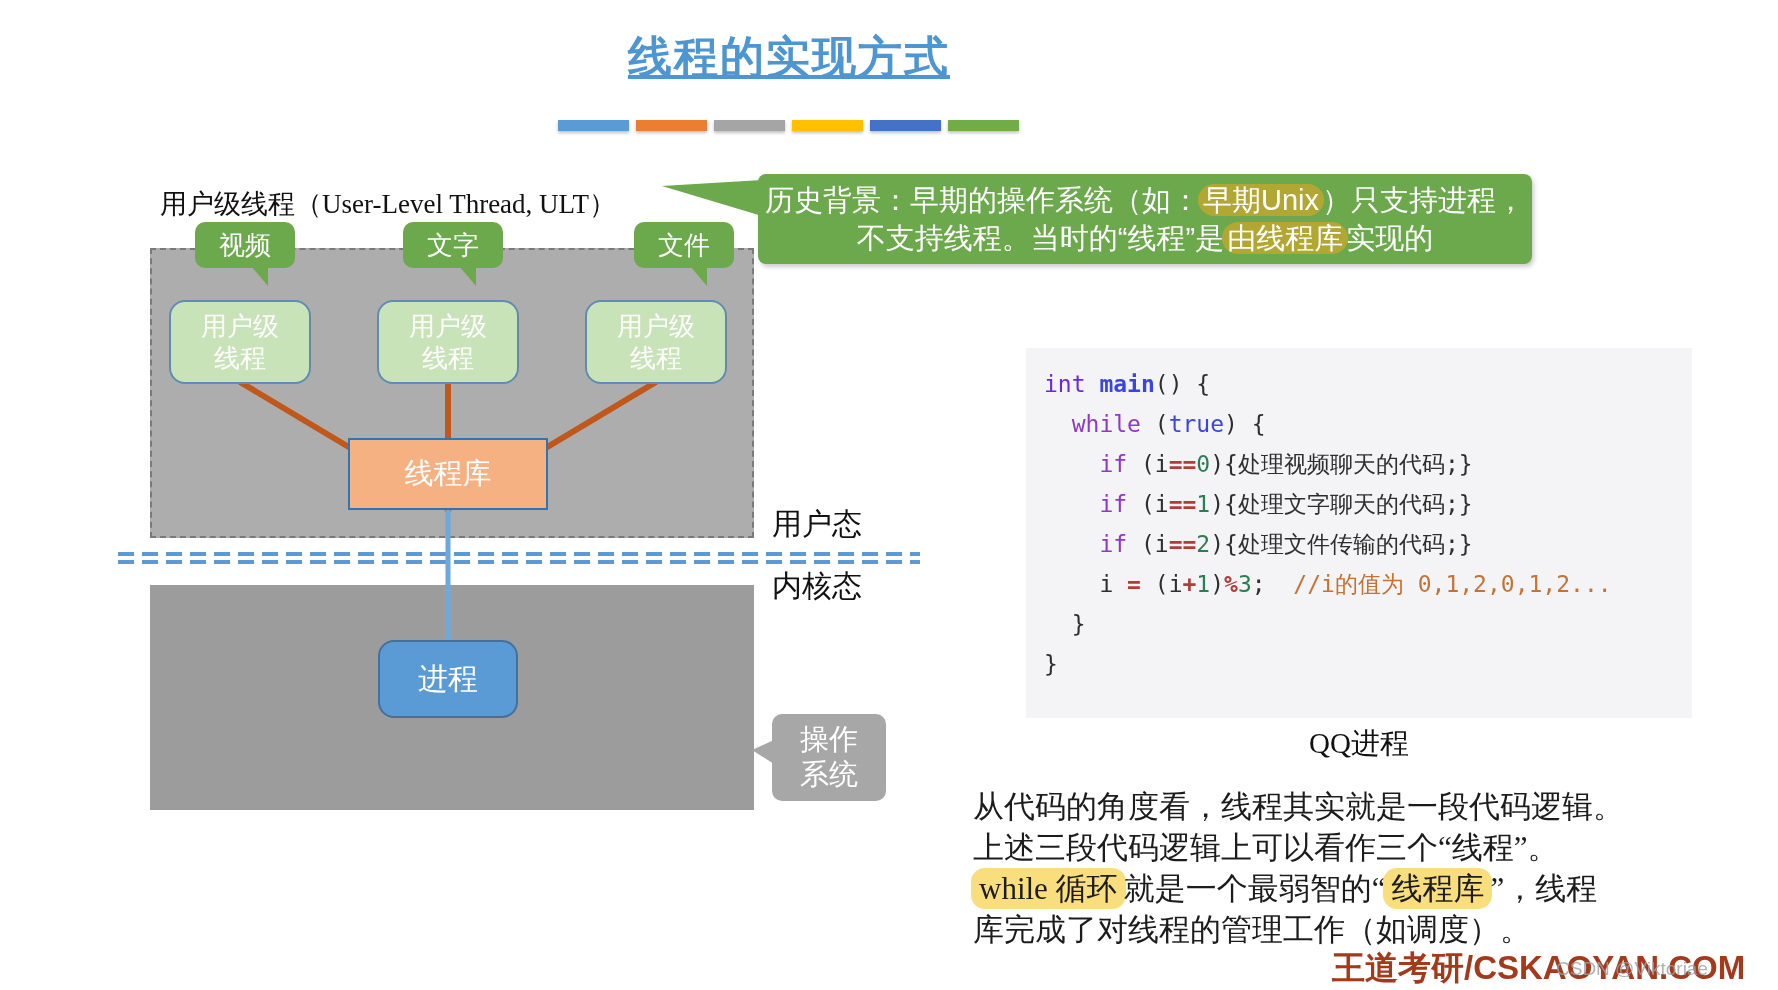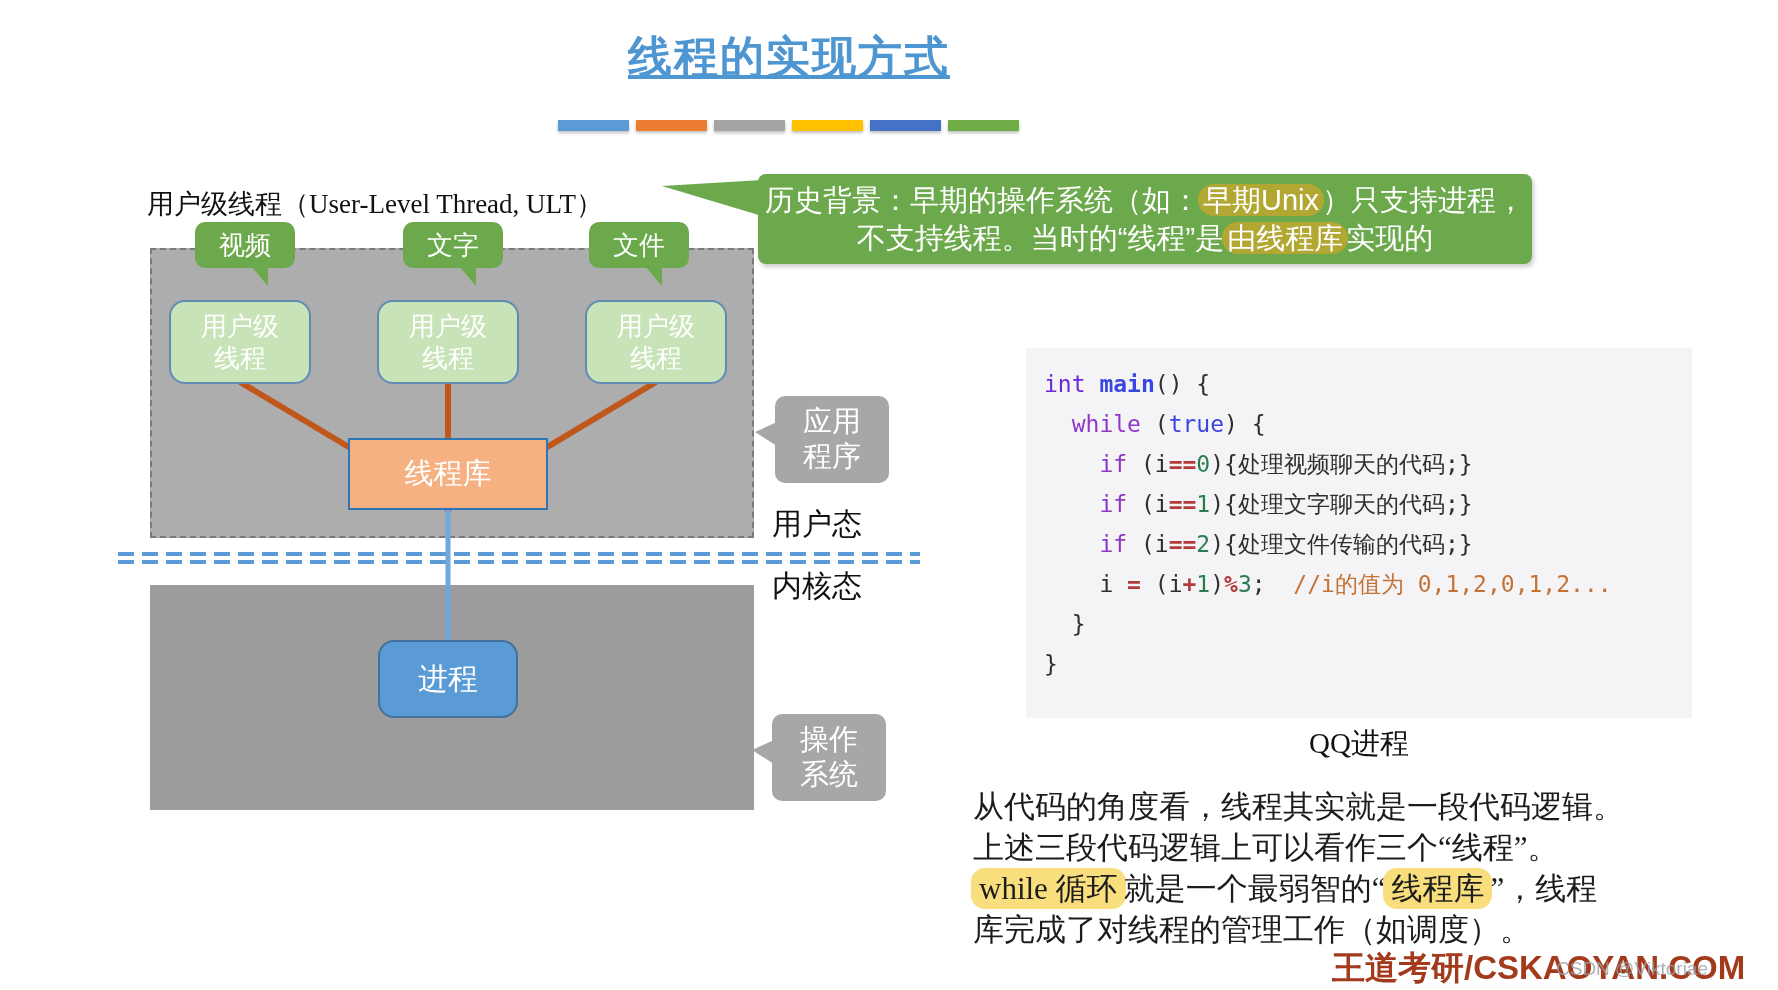--- a/index.html
+++ b/index.html
@@ -7,21 +7,21 @@
          font-family:"Liberation Sans",sans-serif;}
 
   
   .title{position:absolute;left:489px;top:28px;width:600px;text-align:center;
          font-size:44px;font-weight:bold;color:#4D96D1;letter-spacing:2px;
          font-family:"Liberation Serif",serif;text-decoration:underline;}
   .bars{position:absolute;left:558px;top:120px;display:flex;gap:7px;}
   .bars span{width:71px;height:11px;display:block;box-shadow:0 2px 3px rgba(0,0,0,.25);}
 
   
-  .ult-heading{position:absolute;left:147px;top:186px;font-size:27px;color:#111;
+  .ult-heading{position:absolute;left:160px;top:186px;font-size:27px;color:#111;
                font-family:"Liberation Serif",serif;}
   .app-box{position:absolute;left:150px;top:248px;width:604px;height:290px;
            background:#ADADAD;border:2px dashed #7a7a7a;box-sizing:border-box;}
   .os-box{position:absolute;left:150px;top:585px;width:604px;height:225px;background:#9C9C9C;}
 
   .bubble{position:absolute;top:222px;width:100px;height:46px;background:#6CA94C;
           border-radius:10px;color:#fff;font-size:26px;display:flex;align-items:center;
           justify-content:center;z-index:4;}
   .bubble::after{content:"";position:absolute;top:44px;left:56%;width:0;height:0;
           border-top:20px solid #6CA94C;border-left:17px solid transparent;}
@@ -115,21 +115,21 @@
     <polygon points="435,498 461,498 448,515" fill="#C0571B"></polygon>
     <line x1="448" y1="510" x2="448" y2="642" stroke="#6FA8DC" stroke-width="5"></line>
   </svg>
 
   <div class="bubble" style="left:195px">
       <span>视频</span>
     </div>
   <div class="bubble" style="left:403px">
       <span>文字</span>
     </div>
-  <div class="bubble" style="left:589px">
+  <div class="bubble" style="left:634px">
       <span>文件</span>
     </div>
 
   <div class="tbox" style="left:169px">
     <span>用户级</span>
     <span>线程</span>
   </div>
   <div class="tbox" style="left:377px">
     <span>用户级</span>
     <span>线程</span>
@@ -139,24 +139,20 @@
     <span>线程</span>
   </div>
 
   <div class="libbox">
       <span>线程库</span>
     </div>
   <div class="procbox">
       <span>进程</span>
     </div>
 
-  <div class="gcall gcall-app">
-    <div>应用</div>
-    <div>程序</div>
-  </div>
   <div class="gcall gcall-os">
     <div>操作</div>
     <div>系统</div>
   </div>
 
   <div class="mode-label" style="top:504px">用户态</div>
   <div class="dashline">
       <i></i>
       <i></i>
     </div>

